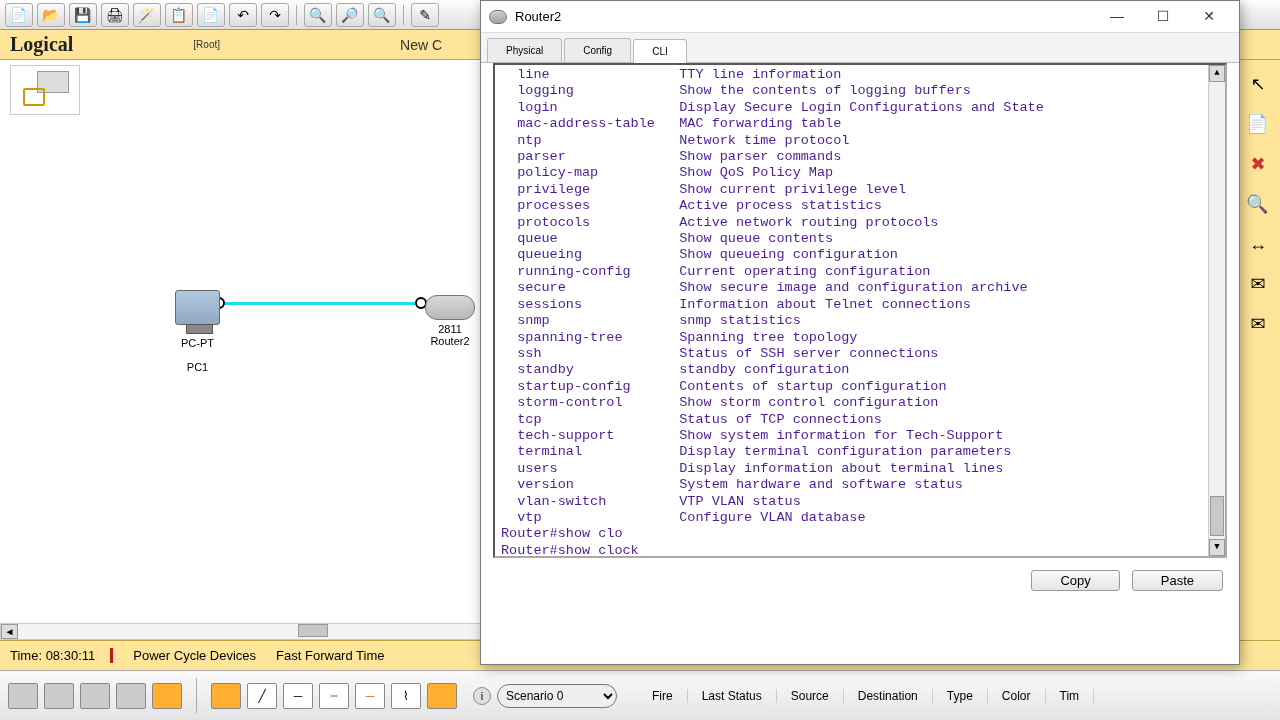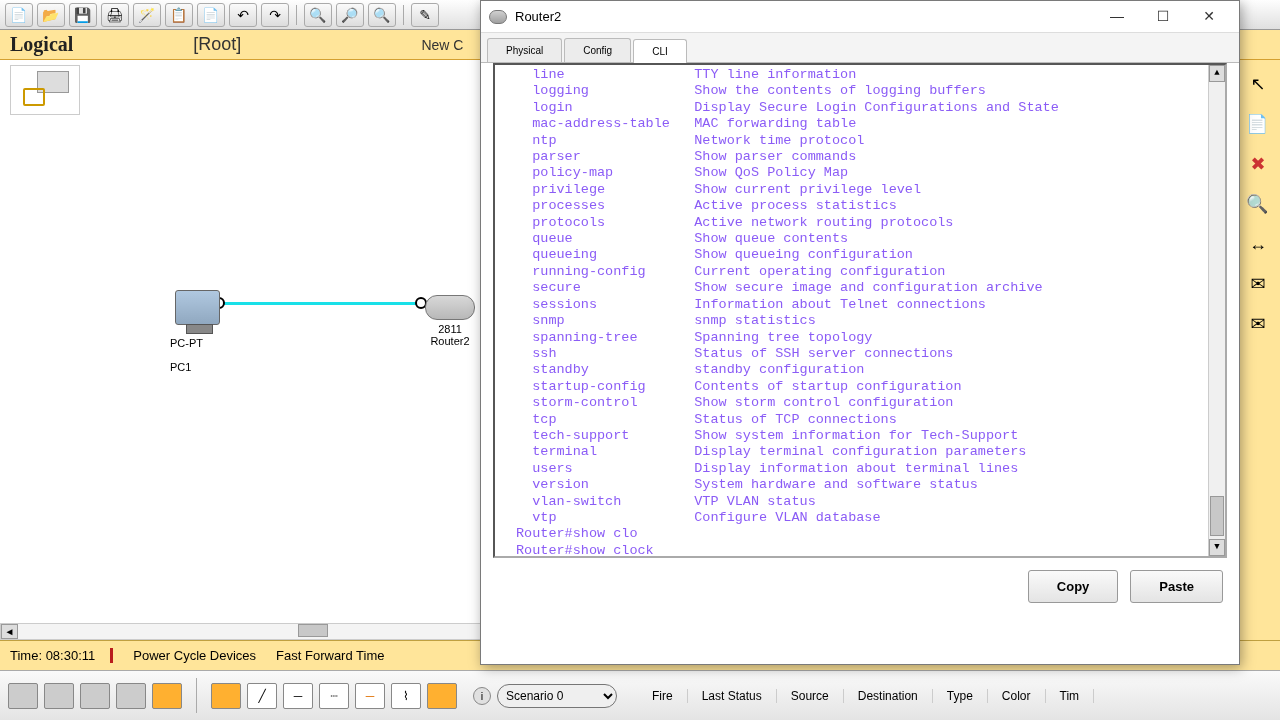--- a/index.html
+++ b/index.html
@@ -6,31 +6,31 @@
 body { font-family: Arial, sans-serif; font-size: 12px; background: #f0f0f0; width: 1280px; height: 720px; overflow: hidden; position: relative; }
 
 
 .top-toolbar { height: 30px; background: linear-gradient(#fefefe,#e0e0e0); border-bottom: 1px solid #999; display: flex; align-items: center; padding: 0 5px; gap: 4px; }
 .tb-btn { width: 28px; height: 24px; background: linear-gradient(#fafafa,#ddd); border: 1px solid #aaa; border-radius: 3px; display: flex; align-items: center; justify-content: center; font-size: 14px; cursor: pointer; }
 .tb-sep { width: 1px; height: 20px; background: #aaa; margin: 0 3px; }
 
 
 .secondary-bar { height: 30px; background: #ffe59a; border-bottom: 1px solid #d4a030; display: flex; align-items: center; padding: 0 10px; }
 .logical-label { font-size: 20px; font-weight: bold; color: #222; margin-right: 120px; font-family: Georgia, serif; text-align: right; }
-.root-label { font-size: 18px; color: #333; margin-right: 180px; }
+.root-label { font-size: 10px; color: #333; margin-right: 180px; }
 .newc-label { font-size: 14px; color: #333; }
 
 
 .canvas-area { position: absolute; top: 60px; left: 0; right: 0; bottom: 80px; background: #fff; }
 .logical-icon { position: absolute; top: 5px; left: 10px; width: 70px; height: 50px; border: 1px solid #ccc; background: #fff; display: flex; align-items: center; justify-content: center; }
 .logical-icon::before { content:""; width: 30px; height: 20px; background: #ddd; border: 1px solid #999; position: absolute; top: 5px; right: 10px; }
 .logical-icon::after { content:""; width: 18px; height: 14px; border: 2px solid #cc9900; border-radius: 2px; position: absolute; bottom: 8px; left: 12px; }
 
 
-.pc-device { position: absolute; top: 230px; left: 170px; width: 55px; text-align: left; }
+.pc-device { position: absolute; top: 230px; left: 170px; width: 55px; text-align: center; }
 .pc-icon { width: 45px; height: 35px; background: linear-gradient(#b0c8e0,#90a8c0); border: 1px solid #666; border-radius: 3px; margin: 0 auto 3px; position: relative; }
 .pc-icon::after { content:""; position: absolute; bottom: -10px; left: 10px; width: 25px; height: 8px; background: #888; border: 1px solid #555; }
 .pc-label { font-size: 11px; color: #000; margin-top: 12px; }
 
 .router-device { position: absolute; top: 235px; left: 420px; width: 60px; text-align: center; }
 .router-icon { width: 50px; height: 25px; background: linear-gradient(#d8d8d8,#b8b8b8); border: 1px solid #777; border-radius: 12px; margin: 0 auto 3px; }
 .router-label { font-size: 11px; color: #000; }
 
 .link-line { position: absolute; top: 242px; left: 215px; width: 210px; height: 3px; background: #18e0e8; border-radius: 2px; }
 .port-dot { position: absolute; width: 12px; height: 12px; border: 2px solid #000; border-radius: 50%; background: #fff; }
@@ -71,28 +71,28 @@
 .win-btns { display: flex; gap: 2px; }
 .win-btn { width: 44px; height: 28px; text-align: center; line-height: 26px; font-size: 14px; cursor: pointer; color: #333; }
 
 .tab-bar { height: 30px; display: flex; align-items: flex-end; padding: 0 6px; background: #f4f4f4; border-bottom: 1px solid #bbb; }
 .tab { padding: 6px 18px; border: 1px solid #bbb; border-bottom: none; background: #ececec; margin-right: 2px; font-size: 10px; cursor: pointer; border-radius: 3px 3px 0 0; }
 .tab.active { background: #fff; position: relative; top: 1px; }
 
 .cli-title { text-align: center; font-size: 22px; font-family: "Times New Roman", serif; margin: 10px 0 8px; }
 
 .cli-box { margin: 0 12px; border: 2px inset #aaa; height: 495px; background: #fff; position: relative; overflow: hidden; font-family: "Courier New", monospace; font-size: 13.5px; line-height: 16.4px; }
-.cli-content { padding: 2px 6px; white-space: pre; color: #8b5cf6; margin-left: 15px; }
+.cli-content { padding: 2px 6px; white-space: pre; color: #4c1d95; }
 .cli-scroll { position: absolute; right: 0; top: 0; bottom: 0; width: 17px; background: #f0f0f0; border-left: 1px solid #ccc; }
 .cli-scroll-up, .cli-scroll-down { height: 17px; background: #ddd; border: 1px solid #999; text-align: center; font-size: 9px; line-height: 15px; cursor: pointer; }
 .cli-scroll-down { position: absolute; bottom: 0; left: 0; right: 0; }
 .cli-scroll-thumb { position: absolute; left: 1px; right: 1px; bottom: 20px; height: 40px; background: #c8c8c8; border: 1px solid #999; }
 
 .cli-buttons { display: flex; justify-content: flex-end; gap: 12px; padding: 12px 16px 0; }
-.cli-btn { padding: 8px 28px; background: linear-gradient(#fafafa,#e4e4e4); border: 1px solid #999; border-radius: 3px; font-size: 13px; cursor: pointer; font-weight: bold; }
+.cli-btn { padding: 2px 28px; background: linear-gradient(#fafafa,#e4e4e4); border: 1px solid #999; border-radius: 3px; font-size: 13px; cursor: pointer; }
 </style>
 </head>
 <body>
 
 <div class="top-toolbar">
   <div class="tb-btn">📄</div>
   <div class="tb-btn">📂</div>
   <div class="tb-btn">💾</div>
   <div class="tb-btn">🖨</div>
   <div class="tb-btn">🪄</div>

